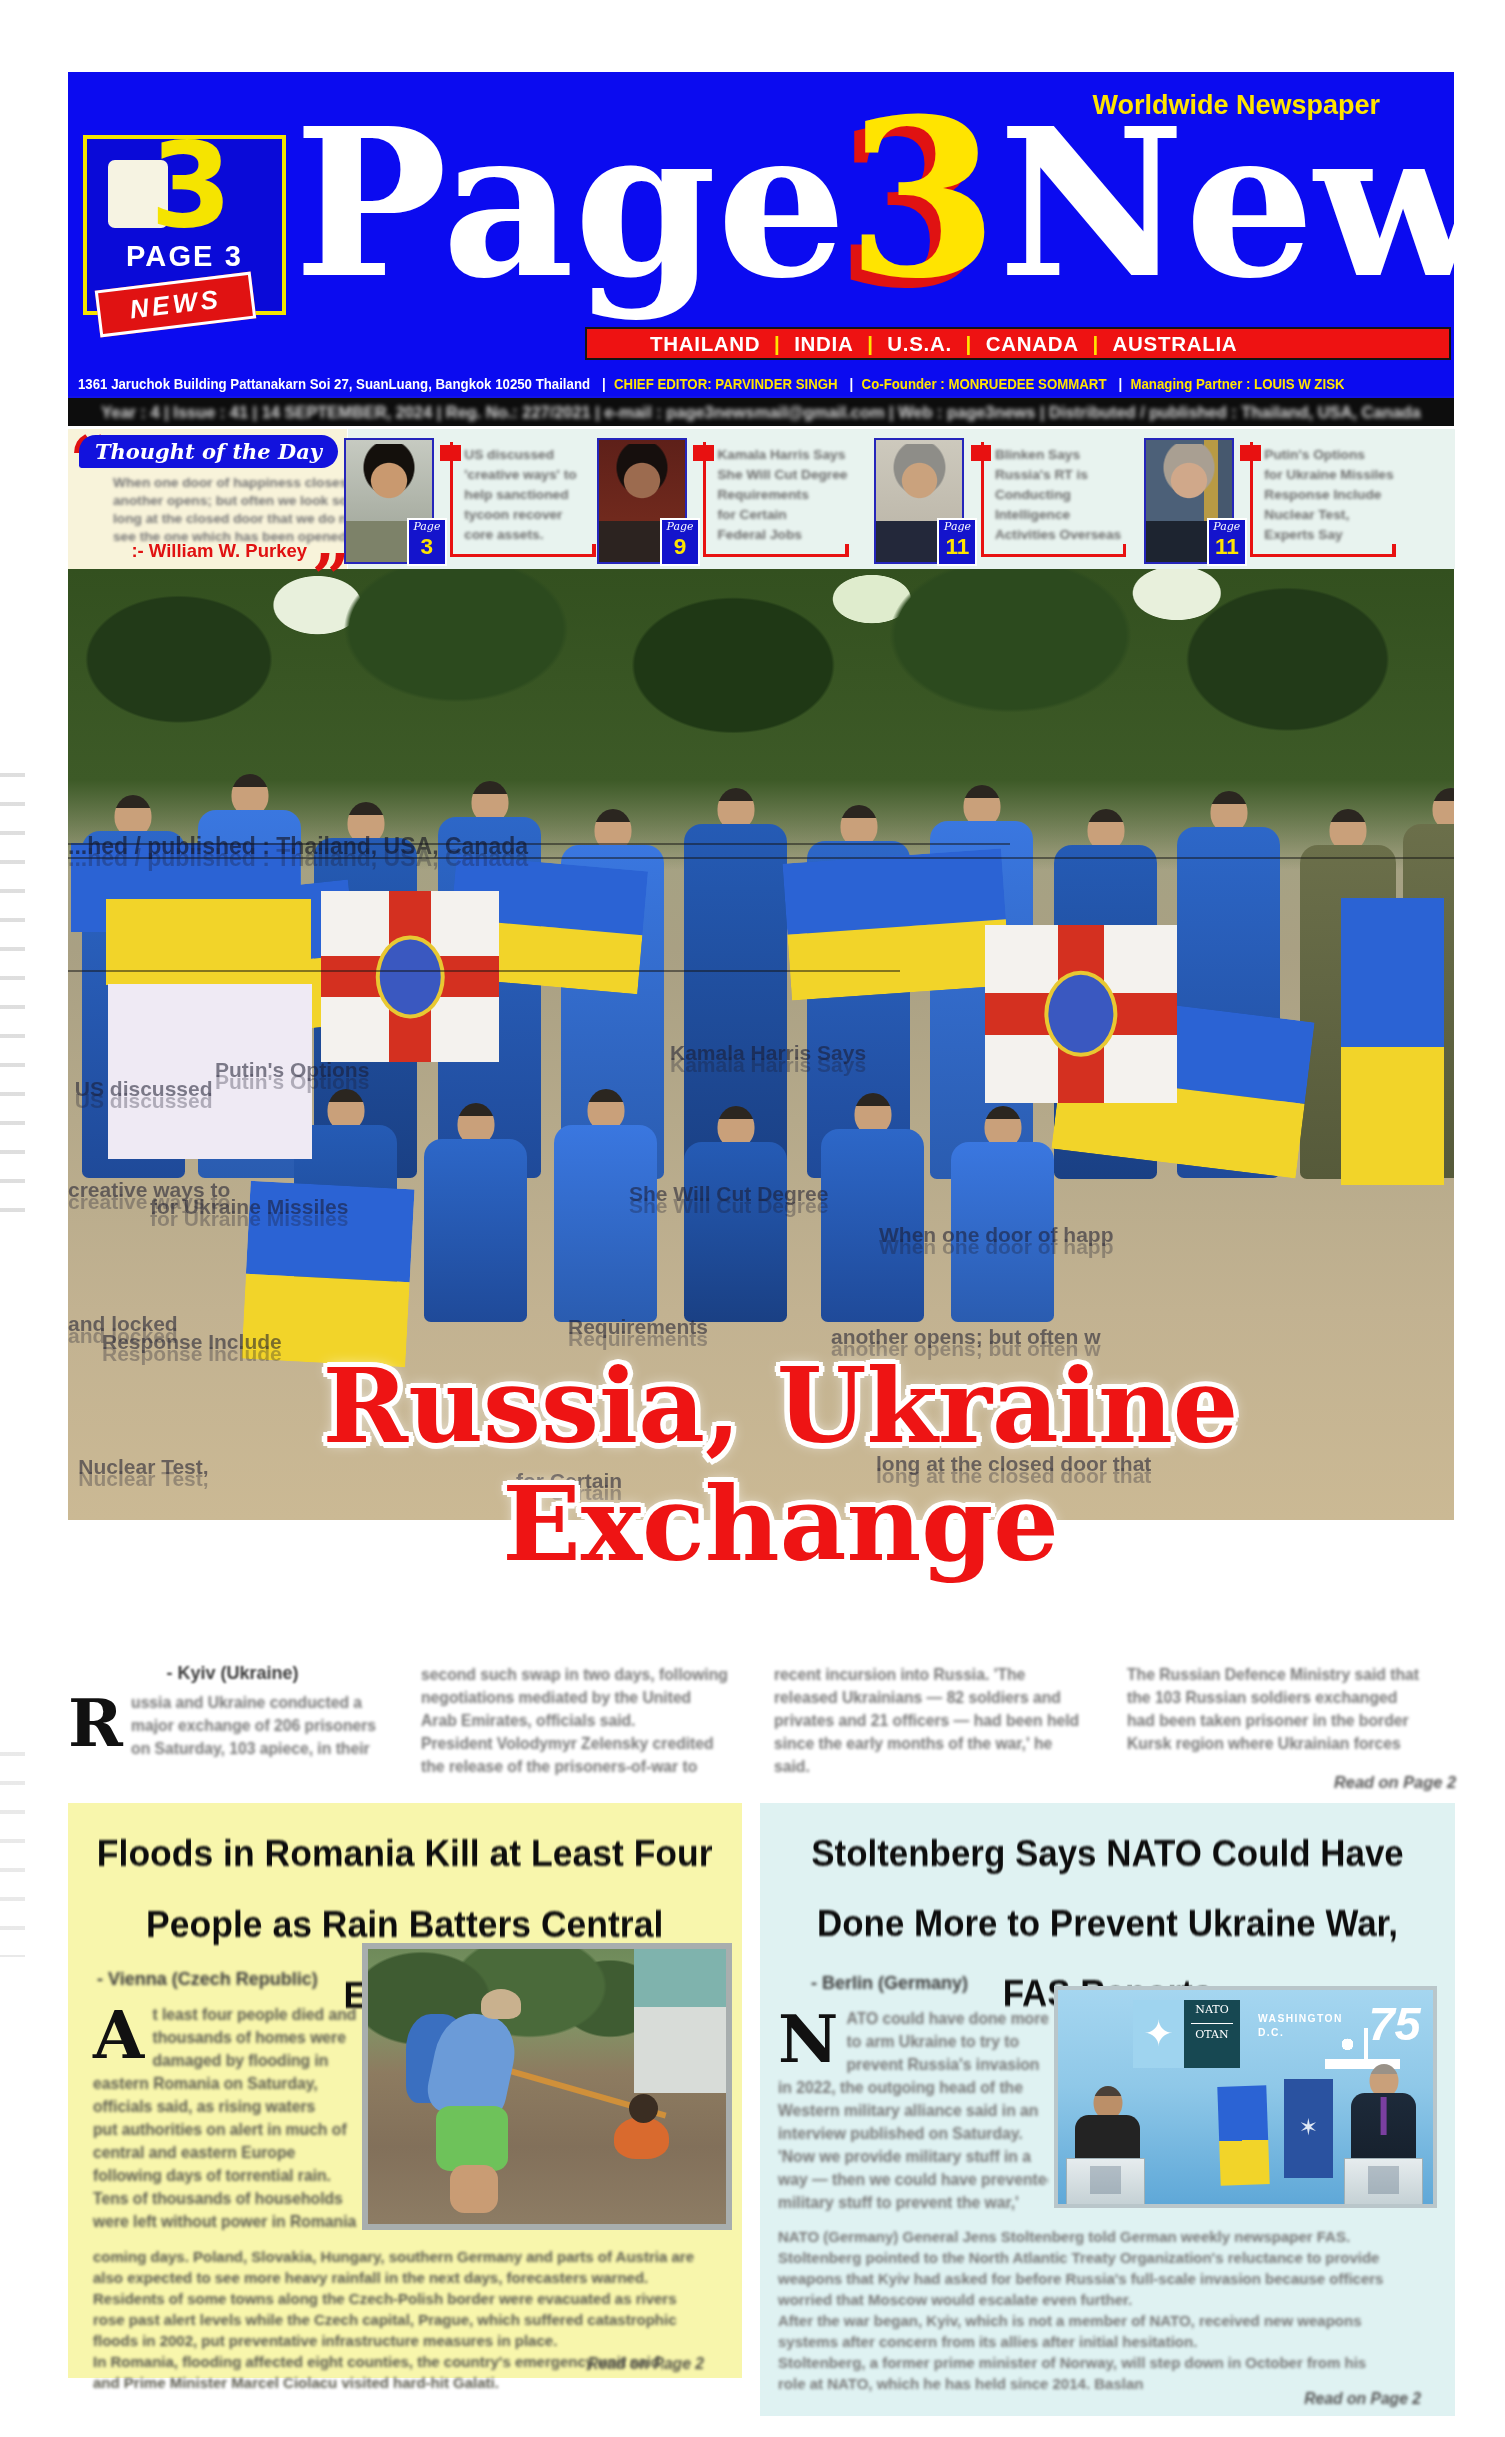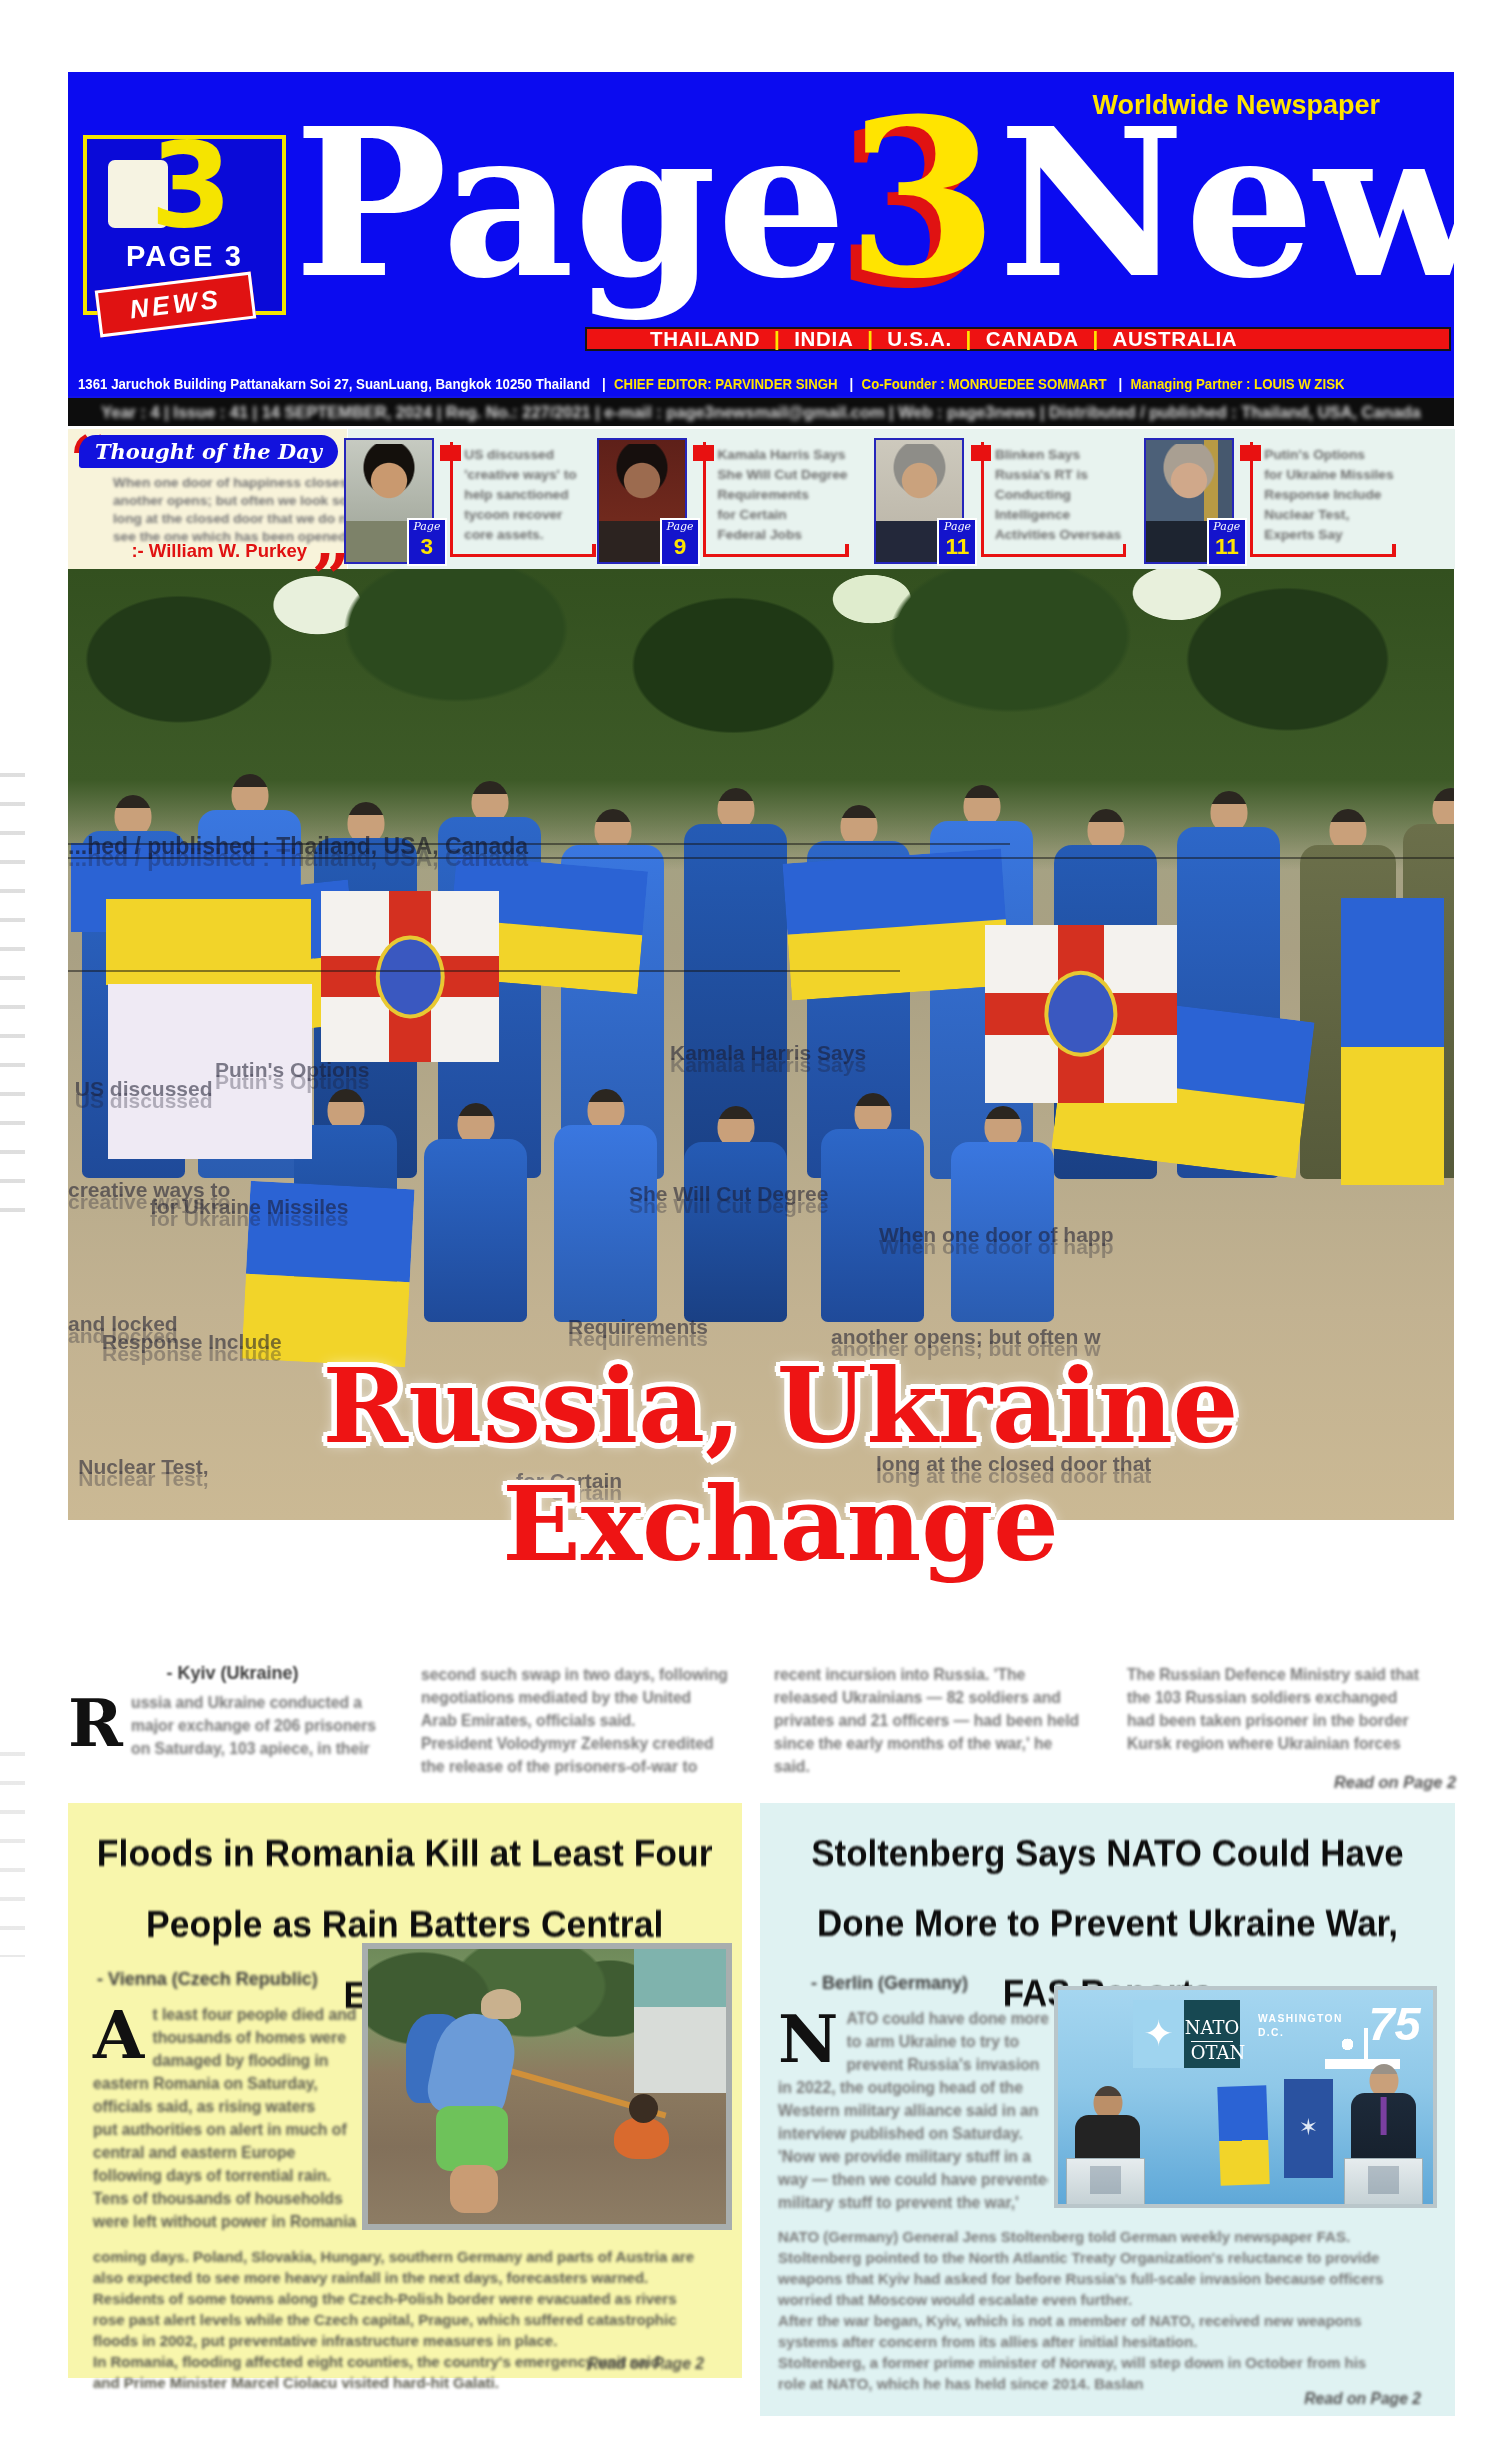--- a/index.html
+++ b/index.html
@@ -14,21 +14,21 @@
           font-size:118px;color:#f5e400;}
   .logo-page{position:absolute;left:0;top:101px;width:100%;text-align:center;color:#fff;
              font-weight:bold;font-size:29px;letter-spacing:2.1px;}
   .logo-news{position:absolute;left:9.6px;top:142px;width:151px;height:41px;background:#e01212;border:3.4px solid #fff;
              transform:rotate(-7deg);display:flex;align-items:center;justify-content:center;}
   .logo-news span{color:#fff;font-style:italic;font-weight:bold;font-size:26px;letter-spacing:3.4px;}
   .masthead-title{position:absolute;left:226px;top:12.3px;width:1157px;text-align:center;white-space:nowrap;
                   font-family:"DejaVu Serif",serif;font-weight:bold;font-size:204px;line-height:1.05;color:#fff;}
   .masthead-title .t3{color:#ffe400;font-size:218px;text-shadow:-11px 9.6px 0 #e01212;}
   .tagline{position:absolute;right:74px;top:18px;color:#ffe400;font-weight:bold;font-size:27px;}
-  .countries{position:absolute;left:517px;top:255px;width:866px;height:24px;background:#ee1212;
+  .countries{position:absolute;left:517px;top:255px;width:866px;height:33px;background:#ee1212;
              border:2.1px solid #141414;display:flex;align-items:center;padding-left:63px;box-sizing:border-box;}
   .countries span{color:#fff;font-weight:bold;font-size:20.5px;letter-spacing:0.7px;white-space:nowrap;}
   .countries span + span::before{content:"|";color:#ffe400;font-weight:bold;margin:0 13.7px;}
   .info-line{position:absolute;left:9.6px;bottom:4.1px;width:1376px;white-space:nowrap;overflow:hidden;
              transform:scaleX(.92);transform-origin:left center;font-weight:bold;font-size:14.4px;color:#fff;}
   .info-line span + span::before{content:"|";color:#fff;margin:0 9px;}
   .info-line .y{color:#ffe400;}
 
   
   .issue-bar{position:absolute;left:68px;top:396px;width:1386px;height:30px;background:#0d0d0d;
@@ -160,21 +160,21 @@
   .np-head{margin:16.4px 11px 0;text-align:center;color:#0d0d0d;font-weight:bold;font-size:36px;line-height:70px;
            transform:scaleX(.97);filter:blur(0.8px);}
   .np-date{position:absolute;left:51px;top:170px;font-weight:bold;color:#3a3a3a;font-size:18px;filter:blur(1.4px);}
   .np-col{position:absolute;left:18px;top:204px;width:270px;}
   .nato-photo{position:absolute;left:294px;top:183px;width:383px;height:222px;border:4.1px solid #b9c6ca;
               box-sizing:border-box;overflow:hidden;background:linear-gradient(180deg,#a5d6f0 0%,#8fc8e8 45%,#5fa8d8 100%);}
   .nt-logo{position:absolute;left:75px;top:9.6px;width:107px;height:68px;display:flex;}
   .nt-logo-left{width:51px;height:68px;background:#9fd4ef;display:flex;align-items:center;justify-content:center;
                 color:#fff;font-size:36px;}
   .nt-logo-right{width:56px;height:68px;background:#174852;color:#fff;text-align:center;
-                 font-family:"DejaVu Serif",serif;font-size:18px;line-height:20.5px;padding-top:18px;box-sizing:border-box;}
+                 font-family:"DejaVu Serif",serif;font-size:11px;line-height:20.5px;padding-top:0;box-sizing:border-box;}
   .nt-logo-right em{display:block;font-style:normal;border-top:1.4px solid #fff;margin:2.7px 6.8px 0;padding-top:1.4px;}
   .nt-wash{position:absolute;left:200px;top:22px;color:#fff;font-weight:bold;font-size:10.3px;letter-spacing:1.4px;line-height:13.7px;}
   .nt-capitol{position:absolute;left:267px;top:38px;width:75px;height:41px;
               background:radial-gradient(circle 9.6px at 30% 40%,#fff 60%,transparent 62%),
                          linear-gradient(90deg,transparent 0 52%,#fff 52% 58%,transparent 58%),
                          linear-gradient(0deg,#fff 0 9.6px,transparent 9.6px);}
   .nt-75{position:absolute;right:12.3px;top:5.5px;color:#fff;font-weight:bold;font-size:47px;font-style:italic;}
   .nt-flag{position:absolute;width:49px;height:99px;}
   .nt-flag.ua{left:161px;top:96px;background:linear-gradient(180deg,#2b63d4 0 55%,#f2d429 55%);transform:rotate(-2deg);}
   .nt-flag.nato-f{left:226px;top:89px;background:#2a52a0;color:#dfe8f4;font-size:23px;text-align:center;line-height:96px;}

